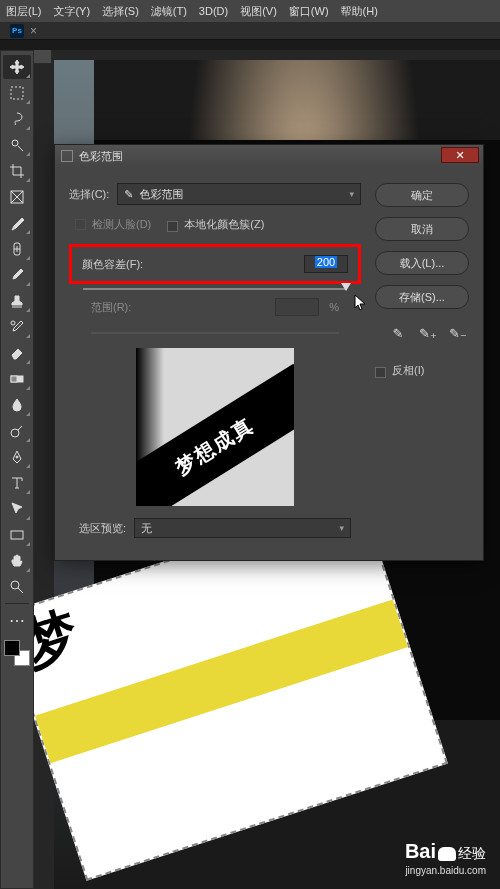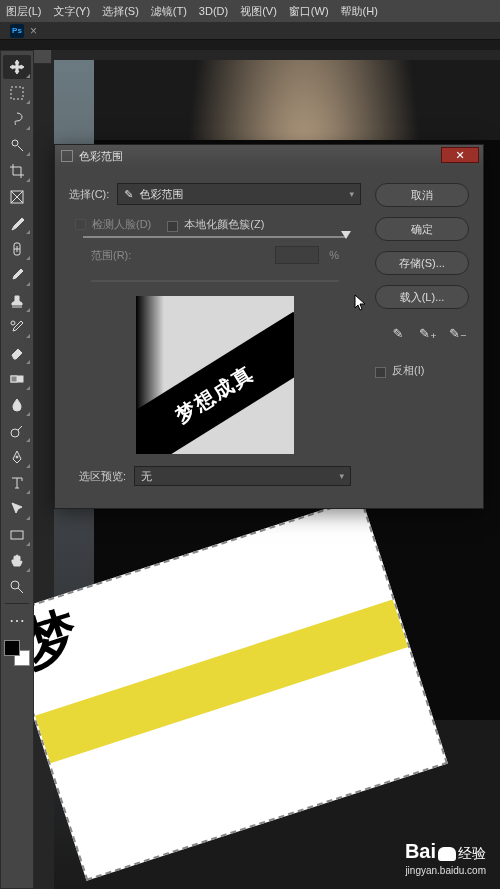--- a/index.html
+++ b/index.html
@@ -288,20 +288,25 @@
         <span style="opacity:.5; display:flex; align-items:center; gap:6px;">
           <span class="chk disabled"></span>
           <span>检测人脸(D)</span>
         </span>
         <span style="display:flex; align-items:flex-end; gap:6px;">
           <span class="chk"></span>
           <span>本地化颜色簇(Z)</span>
         </span>
       </div>
 
+      <div class="highlight-box">
+        <label>颜色容差(F):</label>
+        <div style="flex:1"></div>
+        <div class="fuzziness-input"><span class="sel">200</span></div>
+      </div>
       <div style="position:relative; margin:-14px 14px 0 14px;">
         <div class="slider-track">
           <div class="slider-thumb"></div>
         </div>
       </div>
 
       <div class="range-row">
         <label>范围(R):</label>
         <div style="flex:1"></div>
         <div class="range-input"></div>
@@ -321,24 +326,24 @@
       <div class="preview-select-row">
         <label>选区预览:</label>
         <div class="preview-select">
           <span>无</span>
           <span class="chev">▾</span>
         </div>
       </div>
     </div>
 
     <div class="dialog-right">
+      <div class="btn">确定</div>
       <div class="btn">取消</div>
-      <div class="btn">确定</div>
+      <div class="btn">载入(L)...</div>
       <div class="btn">存储(S)...</div>
-      <div class="btn">载入(L)...</div>
       <div class="eyedroppers">
         <span class="eyedrop-btn">✎</span>
         <span class="eyedrop-btn">✎₊</span>
         <span class="eyedrop-btn">✎₋</span>
       </div>
       <div class="invert-row">
         <span class="chk"></span>
         <span>反相(I)</span>
       </div>
     </div>

